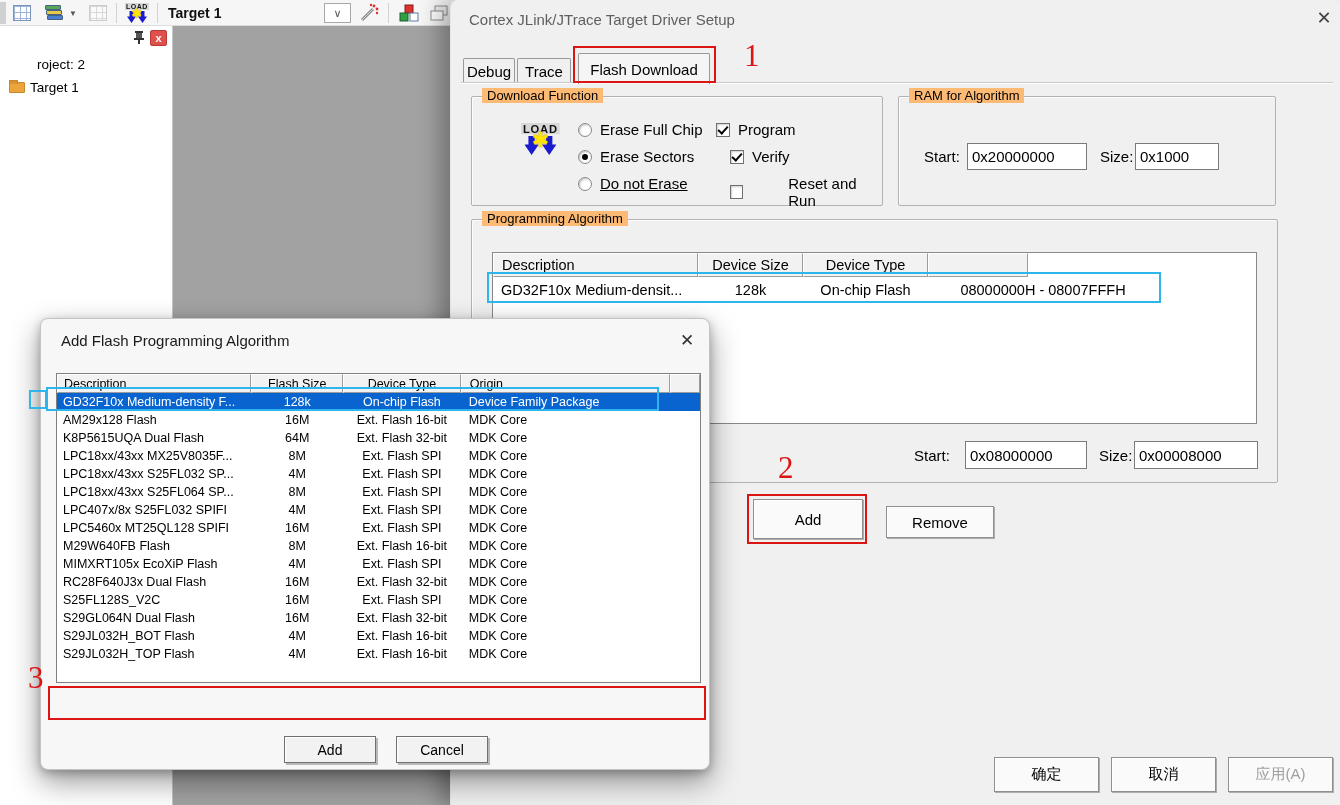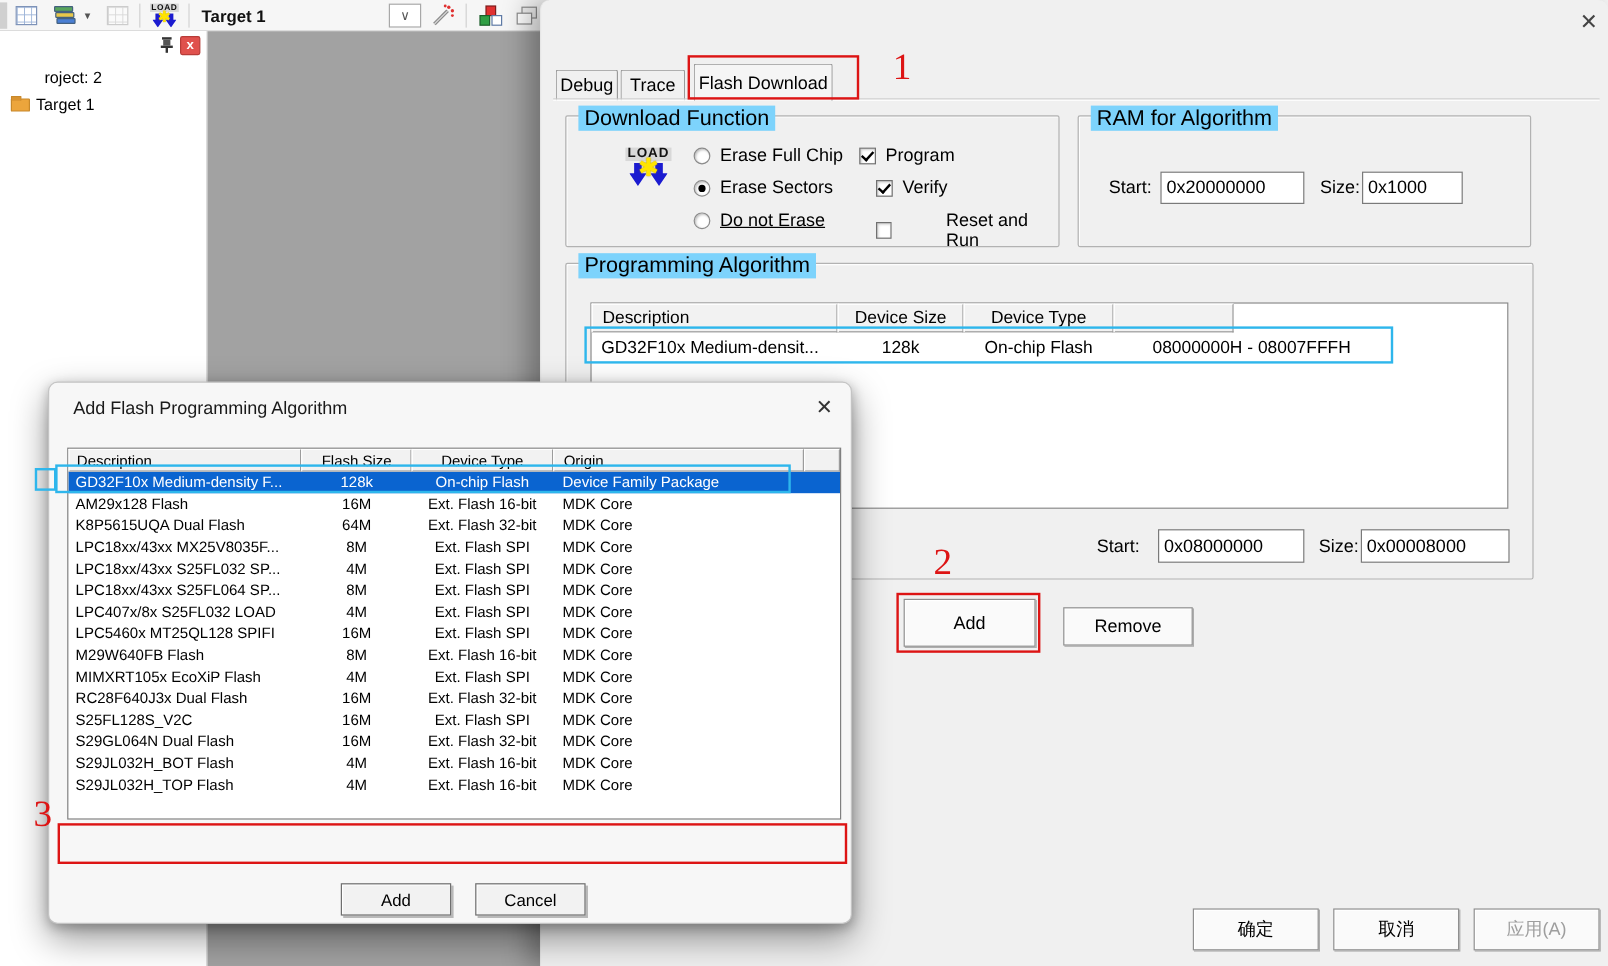--- a/index.html
+++ b/index.html
@@ -44,21 +44,21 @@
   
   .main-dialog { position:absolute; left:450px; top:0; width:890px; height:805px; background:#f0f0f0; border-radius:8px 8px 0 0; border-left:1px solid #e6e6e6; box-shadow:-10px 0 22px rgba(0,0,0,.30); }
   .md-title { position:absolute; left:18px; top:11px; font-size:15px; color:#5f5f5f; }
   .md-close { position:absolute; left:860px; top:6px; width:26px; height:24px; font-size:18px; color:#444; display:flex; align-items:center; justify-content:center; }
   .tab { position:absolute; font-size:15px; color:#000; display:flex; align-items:center; justify-content:center; background:#f0f0f0; border:1px solid #9a9a9a; border-bottom:none; border-radius:2px 2px 0 0; }
   .tab.inactive { top:58px; height:26px; }
   .tab.active { top:53px; height:31px; background:#f5f5f5; z-index:3; }
   .content-line { position:absolute; left:10px; top:83px; width:872px; border-top:1px solid #fff; box-shadow:0 -1px 0 #c9c9c9; }
 
   .groupbox { position:absolute; border:1px solid #b2b2b2; border-radius:2px; box-shadow:inset 1px 1px 0 #fdfdfd; }
-  .legend { position:absolute; top:-9px; left:10px; background:#7dd3fc; padding:0 5px; font-size:18px; color:#000; }
+  .legend { position:absolute; top:-9px; left:10px; background:#fdba74; padding:0 5px; font-size:13px; color:#000; }
 
   .ctl-label { font-size:15px; color:#000; }
   .radio { display:inline-block; width:14px; height:14px; border-radius:50%; background:#fff; border:1px solid #8a8a8a; box-shadow:inset 1px 1px 2px rgba(0,0,0,.25); vertical-align:-2px; }
   .radio.checked::after { content:''; display:block; width:6px; height:6px; border-radius:50%; background:#000; margin:3px; }
   .checkbox { display:inline-block; width:14px; height:14px; background:#fff; border:1px solid #707070; box-shadow:inset 1px 1px 2px rgba(0,0,0,.2); vertical-align:-2px; }
   .checkbox.checked::after { content:''; display:block; width:8px; height:4px; border-left:2px solid #000; border-bottom:2px solid #000; transform:rotate(-48deg); margin:2px 0 0 1px; }
   .ctl-row { position:absolute; display:flex; gap:8px; align-items:center; }
 
   .edit { position:absolute; height:27px; background:#fff; border:1px solid #7a7a7a; font-family:"Liberation Sans",sans-serif; font-size:15px; color:#000; padding:0 4px; }
   .field-label { position:absolute; font-size:15px; color:#000; }
@@ -169,29 +169,30 @@
       <span class="panel-close">x</span>
     </div>
     <div class="tree-root">roject: 2</div>
     <span class="folder"></span>
     <div class="tree-item">Target 1</div>
   </div>
 
   <div class="editor-bg"></div>
 
   <div class="main-dialog">
+    <div class="md-title">Cortex JLink/JTrace Target Driver Setup</div>
     <div class="md-close">✕</div>
 
     <div class="tab inactive" style="left:12px;width:52px;">
         <span>Debug</span>
       </div>
     <div class="tab inactive" style="left:66px;width:54px;">
         <span>Trace</span>
       </div>
-    <div class="tab active" style="left:127px;width:116px;">
+    <div class="tab active" style="left:127px;width:132px;">
         <span>Flash Download</span>
       </div>
     <div class="content-line"></div>
 
     <div class="groupbox" style="left:20px;top:96px;width:412px;height:110px;">
       <span class="legend">Download Function</span>
       <div style="position:absolute;left:30px;top:26px;width:48px;height:50px;">
         <span class="loadglyph" style="transform:scale(1.6);transform-origin:top left;">
           <span class="lg-text">LOAD</span>
           <span class="lg-arrows">
@@ -313,21 +314,21 @@
             <div class="cell c-extra"></div>
           </div>
           <div class="alg-row">
             <div class="cell c-desc">LPC18xx/43xx S25FL064 SP...</div>
             <div class="cell c-size">8M</div>
             <div class="cell c-type">Ext. Flash SPI</div>
             <div class="cell c-origin">MDK Core</div>
             <div class="cell c-extra"></div>
           </div>
           <div class="alg-row">
-            <div class="cell c-desc">LPC407x/8x S25FL032 LOAD</div>
+            <div class="cell c-desc">LPC407x/8x S25FL032 SPIFI</div>
             <div class="cell c-size">4M</div>
             <div class="cell c-type">Ext. Flash SPI</div>
             <div class="cell c-origin">MDK Core</div>
             <div class="cell c-extra"></div>
           </div>
           <div class="alg-row">
             <div class="cell c-desc">LPC5460x MT25QL128 SPIFI</div>
             <div class="cell c-size">16M</div>
             <div class="cell c-type">Ext. Flash SPI</div>
             <div class="cell c-origin">MDK Core</div>

